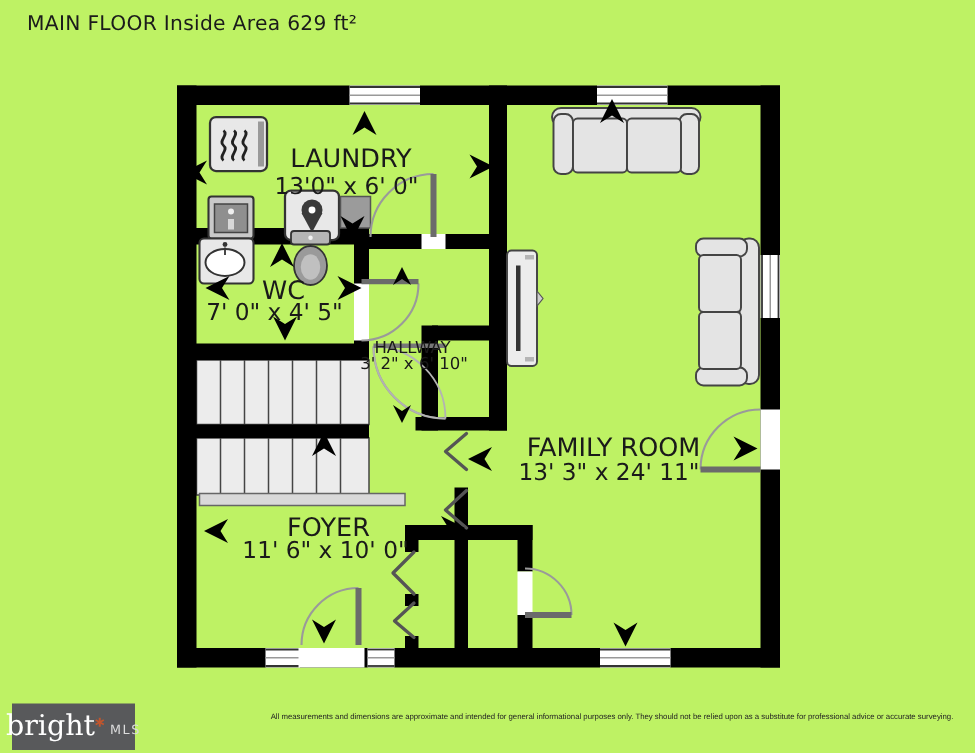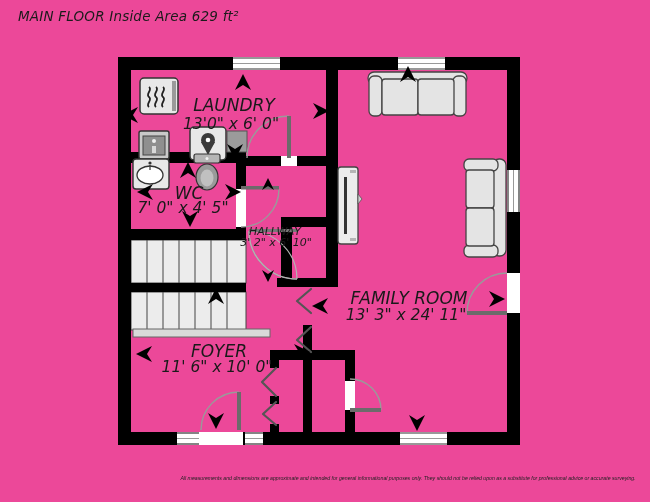--- a/index.html
+++ b/index.html
@@ -1,17 +1,17 @@
 <!DOCTYPE html>
 <html><head>
 <meta charset="utf-8">
 <style>
   html,body{margin:0;padding:0;background:#fff;}
-  .stage{position:relative;width:650px;height:502px;background:#ec4899;overflow:hidden;
-         font-family:"DejaVu Sans",sans-serif;font-style:italic;}
+  .stage{position:relative;width:650px;height:502px;background:#bef264;overflow:hidden;
+         font-family:"DejaVu Sans",sans-serif;}
   .page-title{position:absolute;left:18px;top:8px;font-size:13.5px;color:#1b1b1b;
               letter-spacing:.2px;font-family:"DejaVu Sans",sans-serif;}
   svg text{font-family:"DejaVu Sans",sans-serif;fill:#1a1a1a;}
   .room-name{font-size:17px;}
   .room-dims{font-size:15.5px;}
   .room-name-sm{font-size:11px;}
   .room-dims-sm{font-size:11px;}
   .footer-logo{position:absolute;left:8px;top:469px;width:82px;height:31px;background:#58595b;
                display:flex;align-items:center;justify-content:center;}
   .logo-bright{font-family:"DejaVu Serif",serif;color:#ffffff;font-size:19px;line-height:1;}
@@ -246,15 +246,26 @@
       <text class="room-name-sm" x="275" y="235">HALLWAY</text>
       <text class="room-dims-sm" x="276" y="246">3' 2" x 6' 10"</text>
       <text class="room-name" x="409" y="304">FAMILY ROOM</text>
       <text class="room-dims" x="406" y="320">13' 3" x 24' 11"</text>
       <text class="room-name" x="219" y="357">FOYER</text>
       <text class="room-dims" x="217" y="372">11' 6" x 10' 0"</text>
     </g>
   </svg>
 
   
+  <div class="footer-logo">
+    <span class="logo-bright">bright</span>
+      <span class="logo-mark"><svg width="7" height="7" viewBox="0 0 7 7">
+          <g stroke="#c0562e" stroke-width="1.3">
+            <line x1="3.5" y1="0.5" x2="3.5" y2="6.5"></line>
+            <line x1="0.8" y1="2" x2="6.2" y2="5"></line>
+            <line x1="6.2" y1="2" x2="0.8" y2="5"></line>
+          </g>
+        </svg></span>
+      <span class="logo-mls">MLS</span>
+  </div>
   <div class="disclaimer">All measurements and dimensions are approximate and intended for general informational purposes only. They should not be relied upon as a substitute for professional advice or accurate surveying.</div>
 
 </div>
 
 </body></html>

